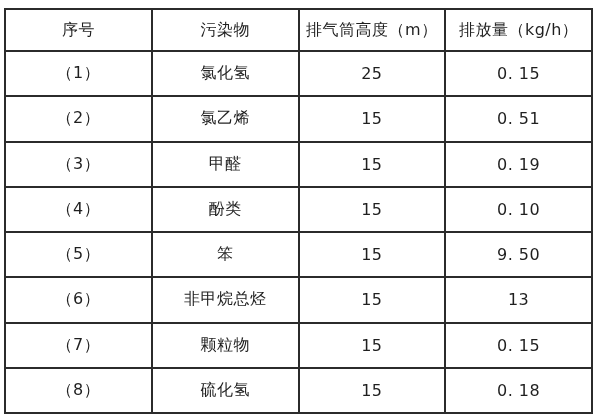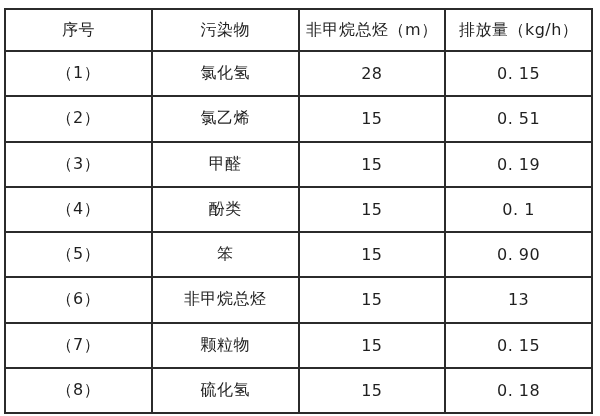--- a/index.html
+++ b/index.html
@@ -42,54 +42,54 @@
 </style>
 </head>
 <body>
 
 <div class="page">
   <table class="data-table">
     <thead>
       <tr>
         <th>序号</th>
         <th>污染物</th>
-        <th>非甲烷总烃（m）</th>
+        <th>排气筒高度（m）</th>
         <th>排放量（kg/h）</th>
       </tr>
     </thead>
     <tbody>
       <tr>
         <td>（1）</td>
         <td>氯化氢</td>
-        <td>28</td>
+        <td>25</td>
         <td>0. 15</td>
       </tr>
       <tr>
         <td>（2）</td>
         <td>氯乙烯</td>
         <td>15</td>
         <td>0. 51</td>
       </tr>
       <tr>
         <td>（3）</td>
         <td>甲醛</td>
         <td>15</td>
         <td>0. 19</td>
       </tr>
       <tr>
         <td>（4）</td>
         <td>酚类</td>
         <td>15</td>
-        <td>0. 1</td>
+        <td>0. 10</td>
       </tr>
       <tr>
         <td>（5）</td>
         <td>笨</td>
         <td>15</td>
-        <td>0. 90</td>
+        <td>9. 50</td>
       </tr>
       <tr>
         <td>（6）</td>
         <td>非甲烷总烃</td>
         <td>15</td>
         <td>13</td>
       </tr>
       <tr>
         <td>（7）</td>
         <td>颗粒物</td>

